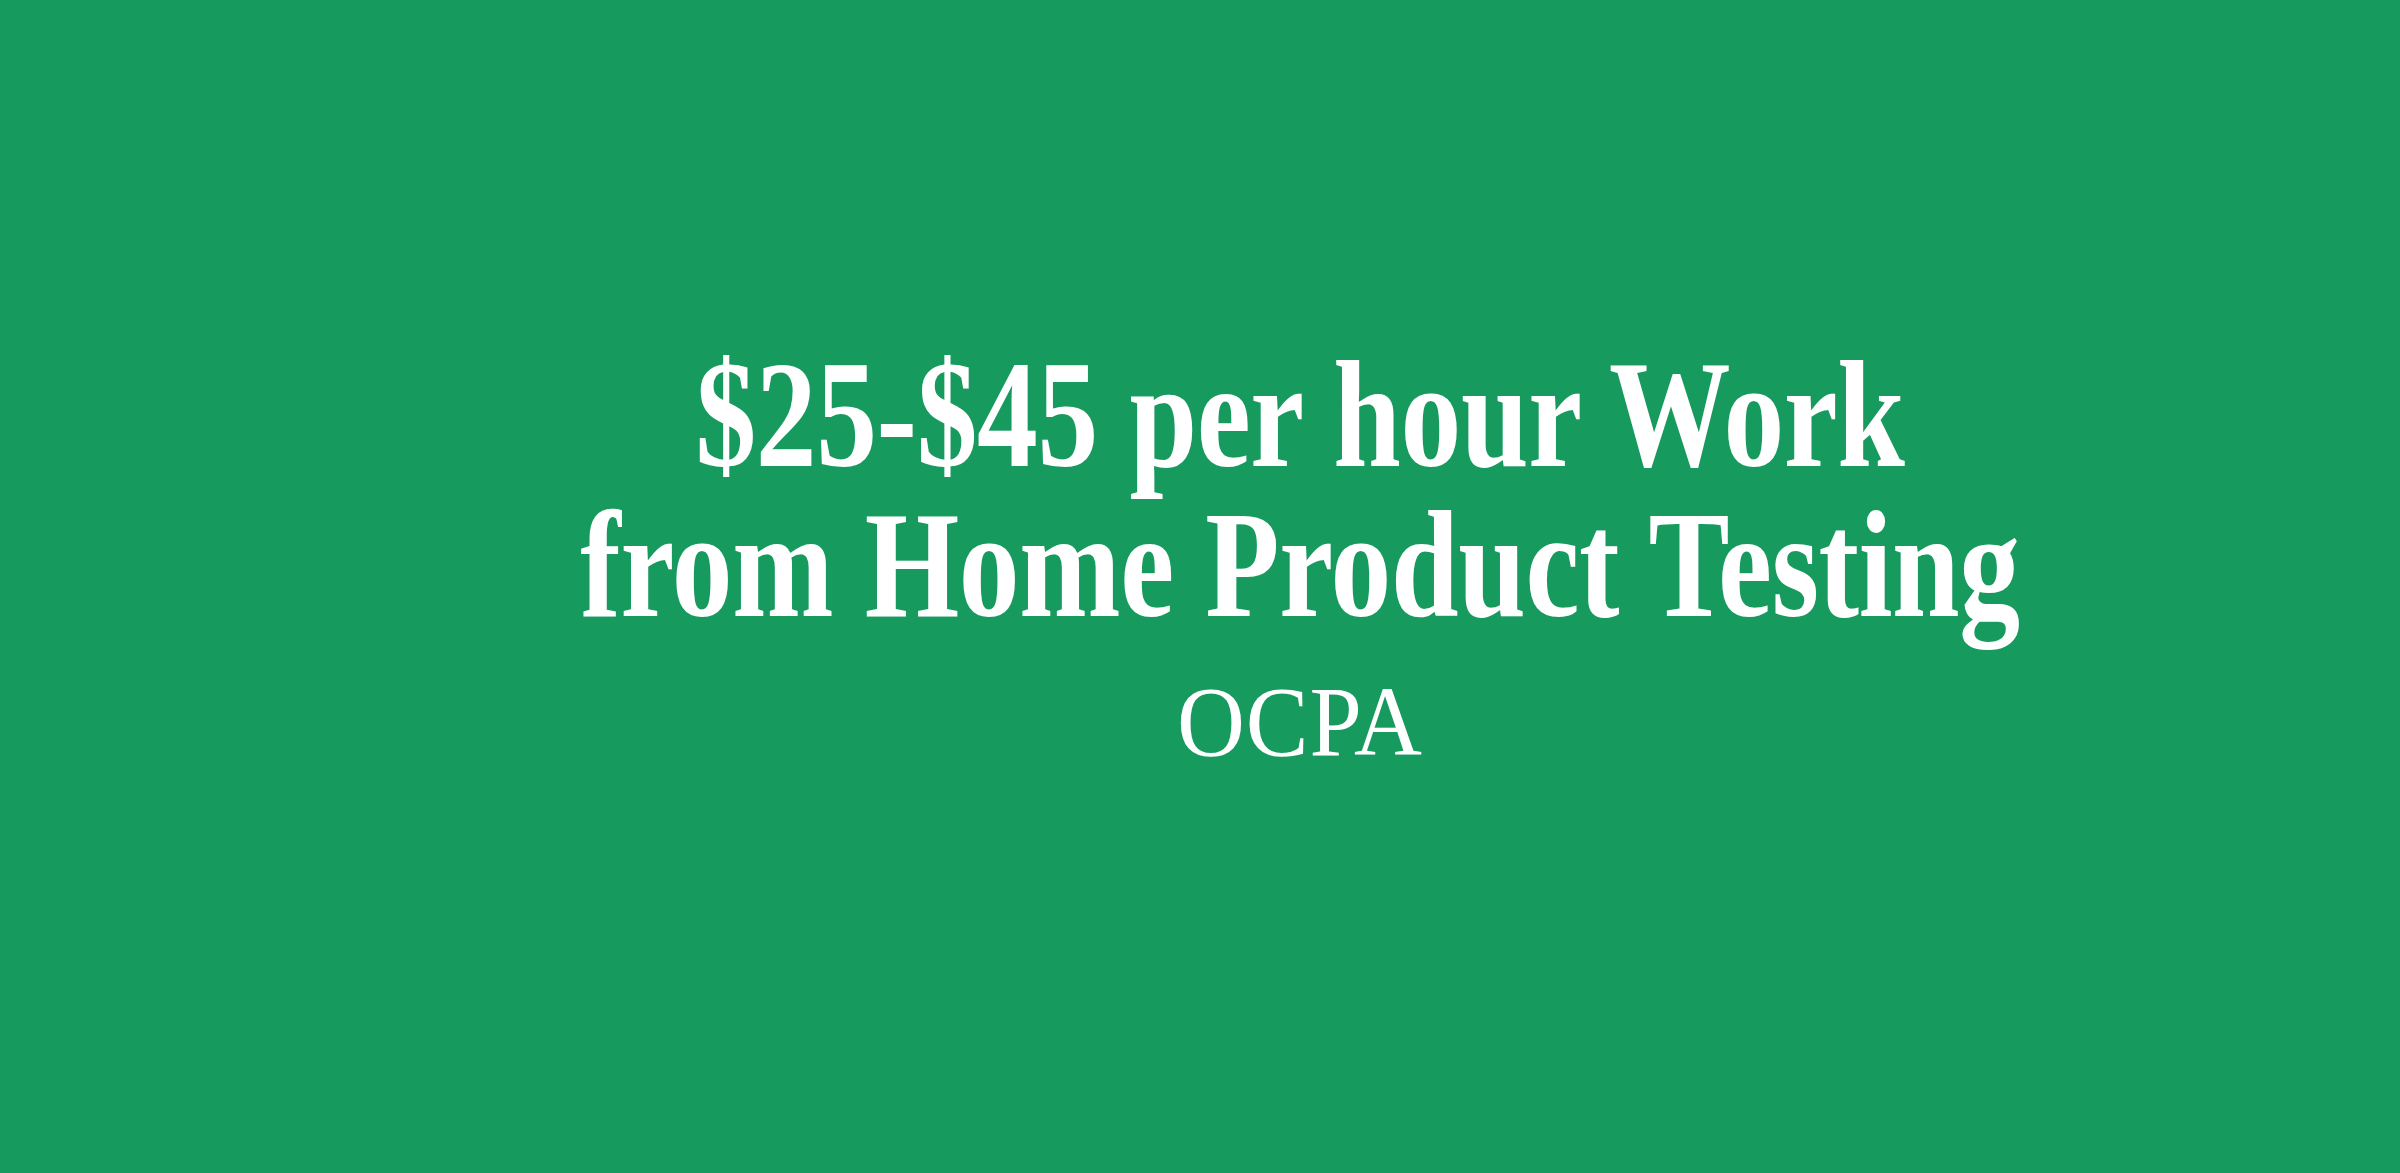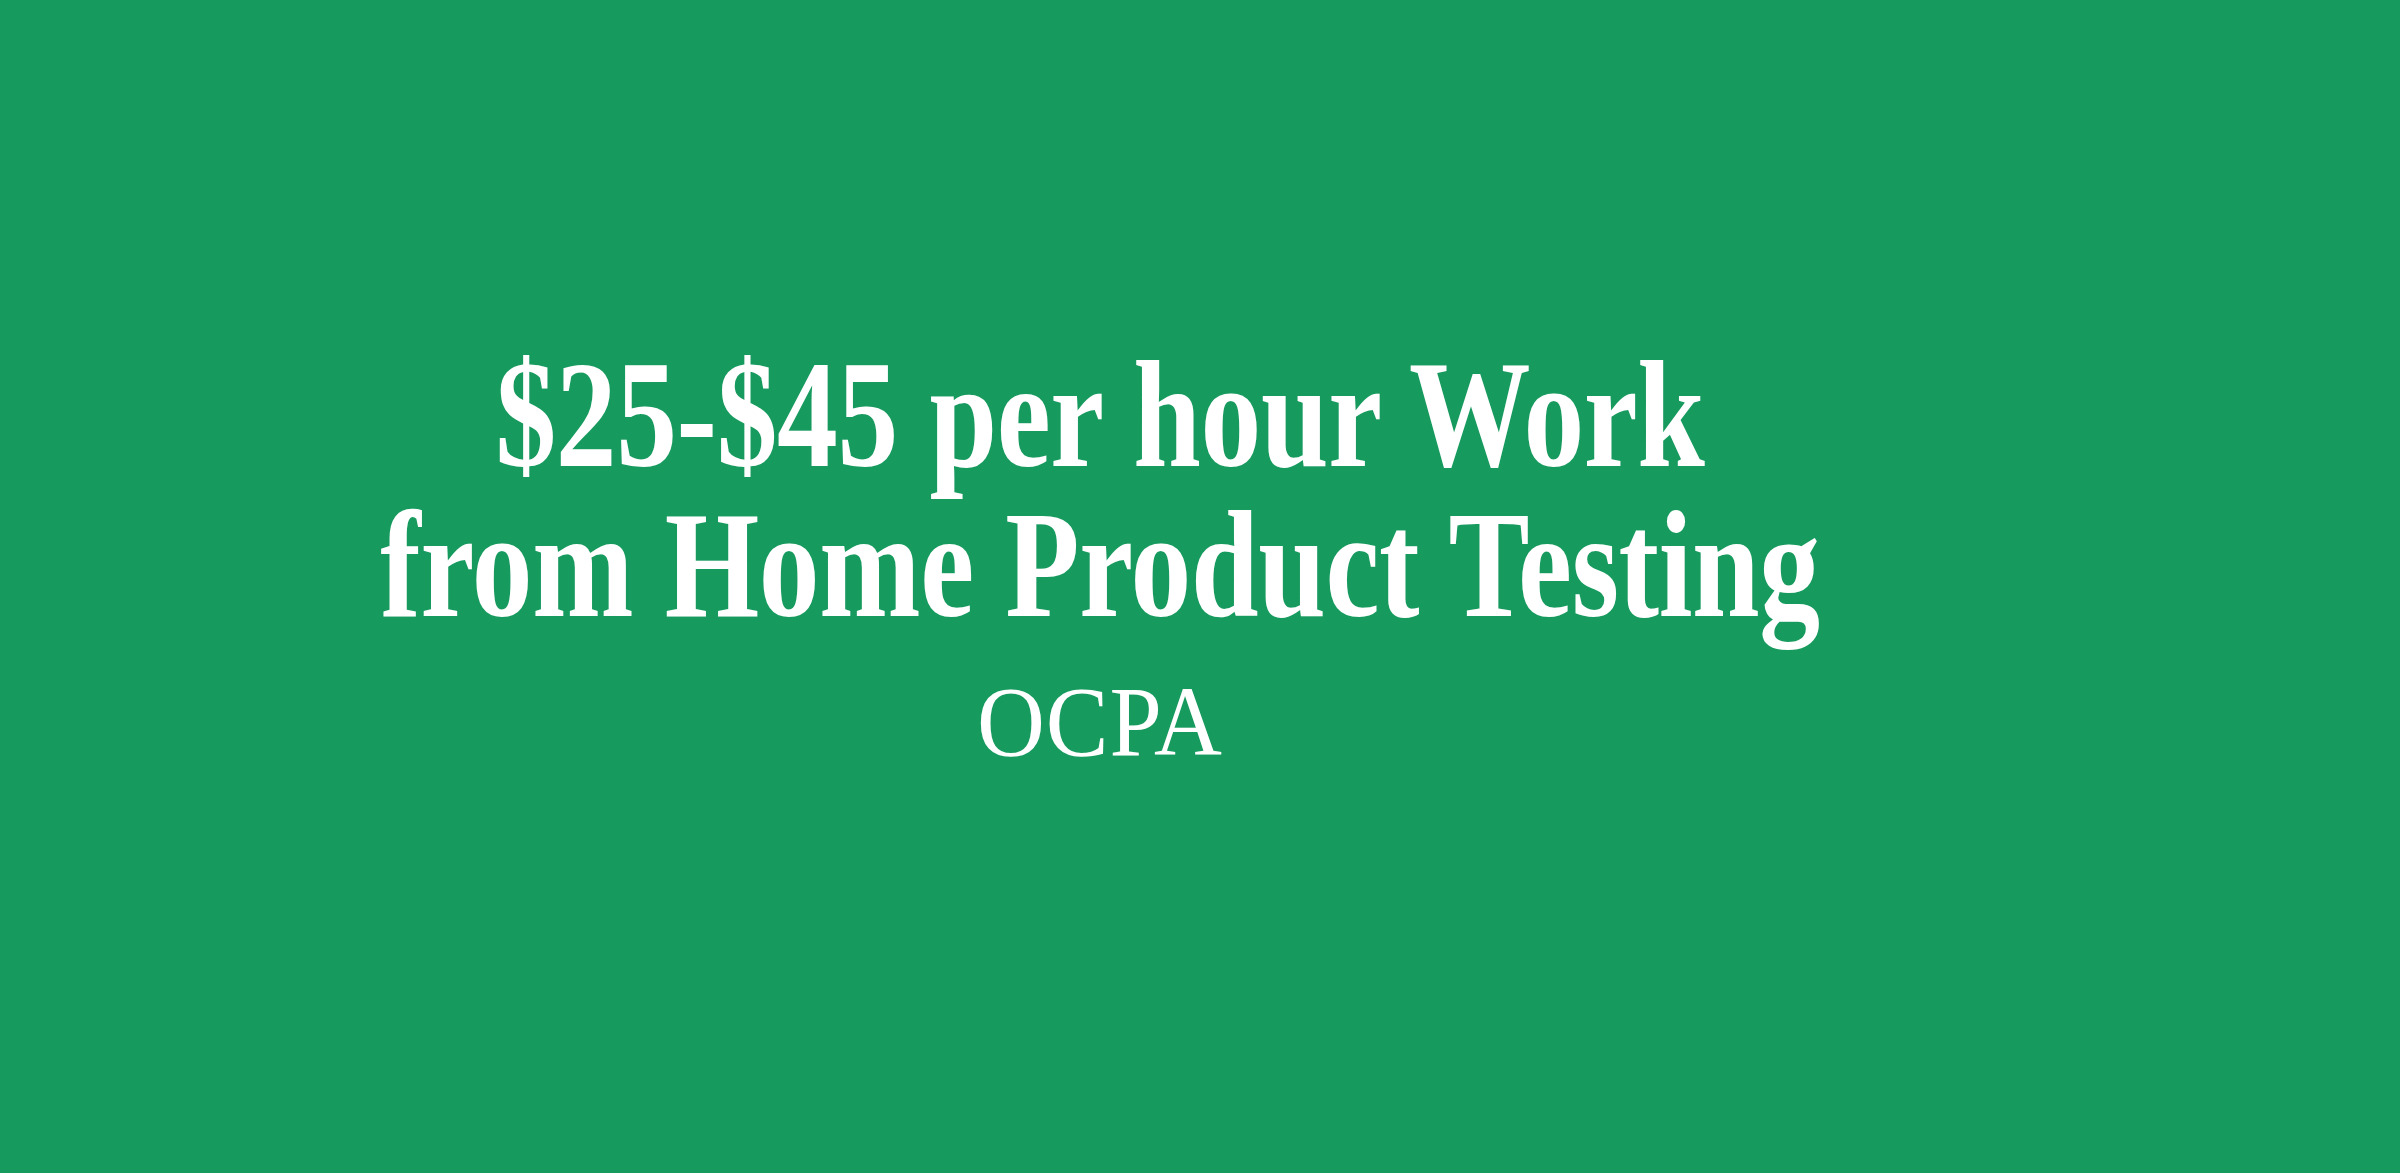--- a/index.html
+++ b/index.html
@@ -17,21 +17,21 @@
   }
 
   .card {
     position: relative;
     box-sizing: border-box;
     width: 2400px;
     height: 1173px;
     background: #169a5e;
     display: flex;
     flex-direction: column;
-    align-items: flex-start;
+    align-items: flex-end;
     justify-content: center;
     text-align: center;
     padding: 0 180px 60px 180px;
   }
 
   .card-inner {
     width: 100%;
     max-width: 1840px;
     display: block;
   }

